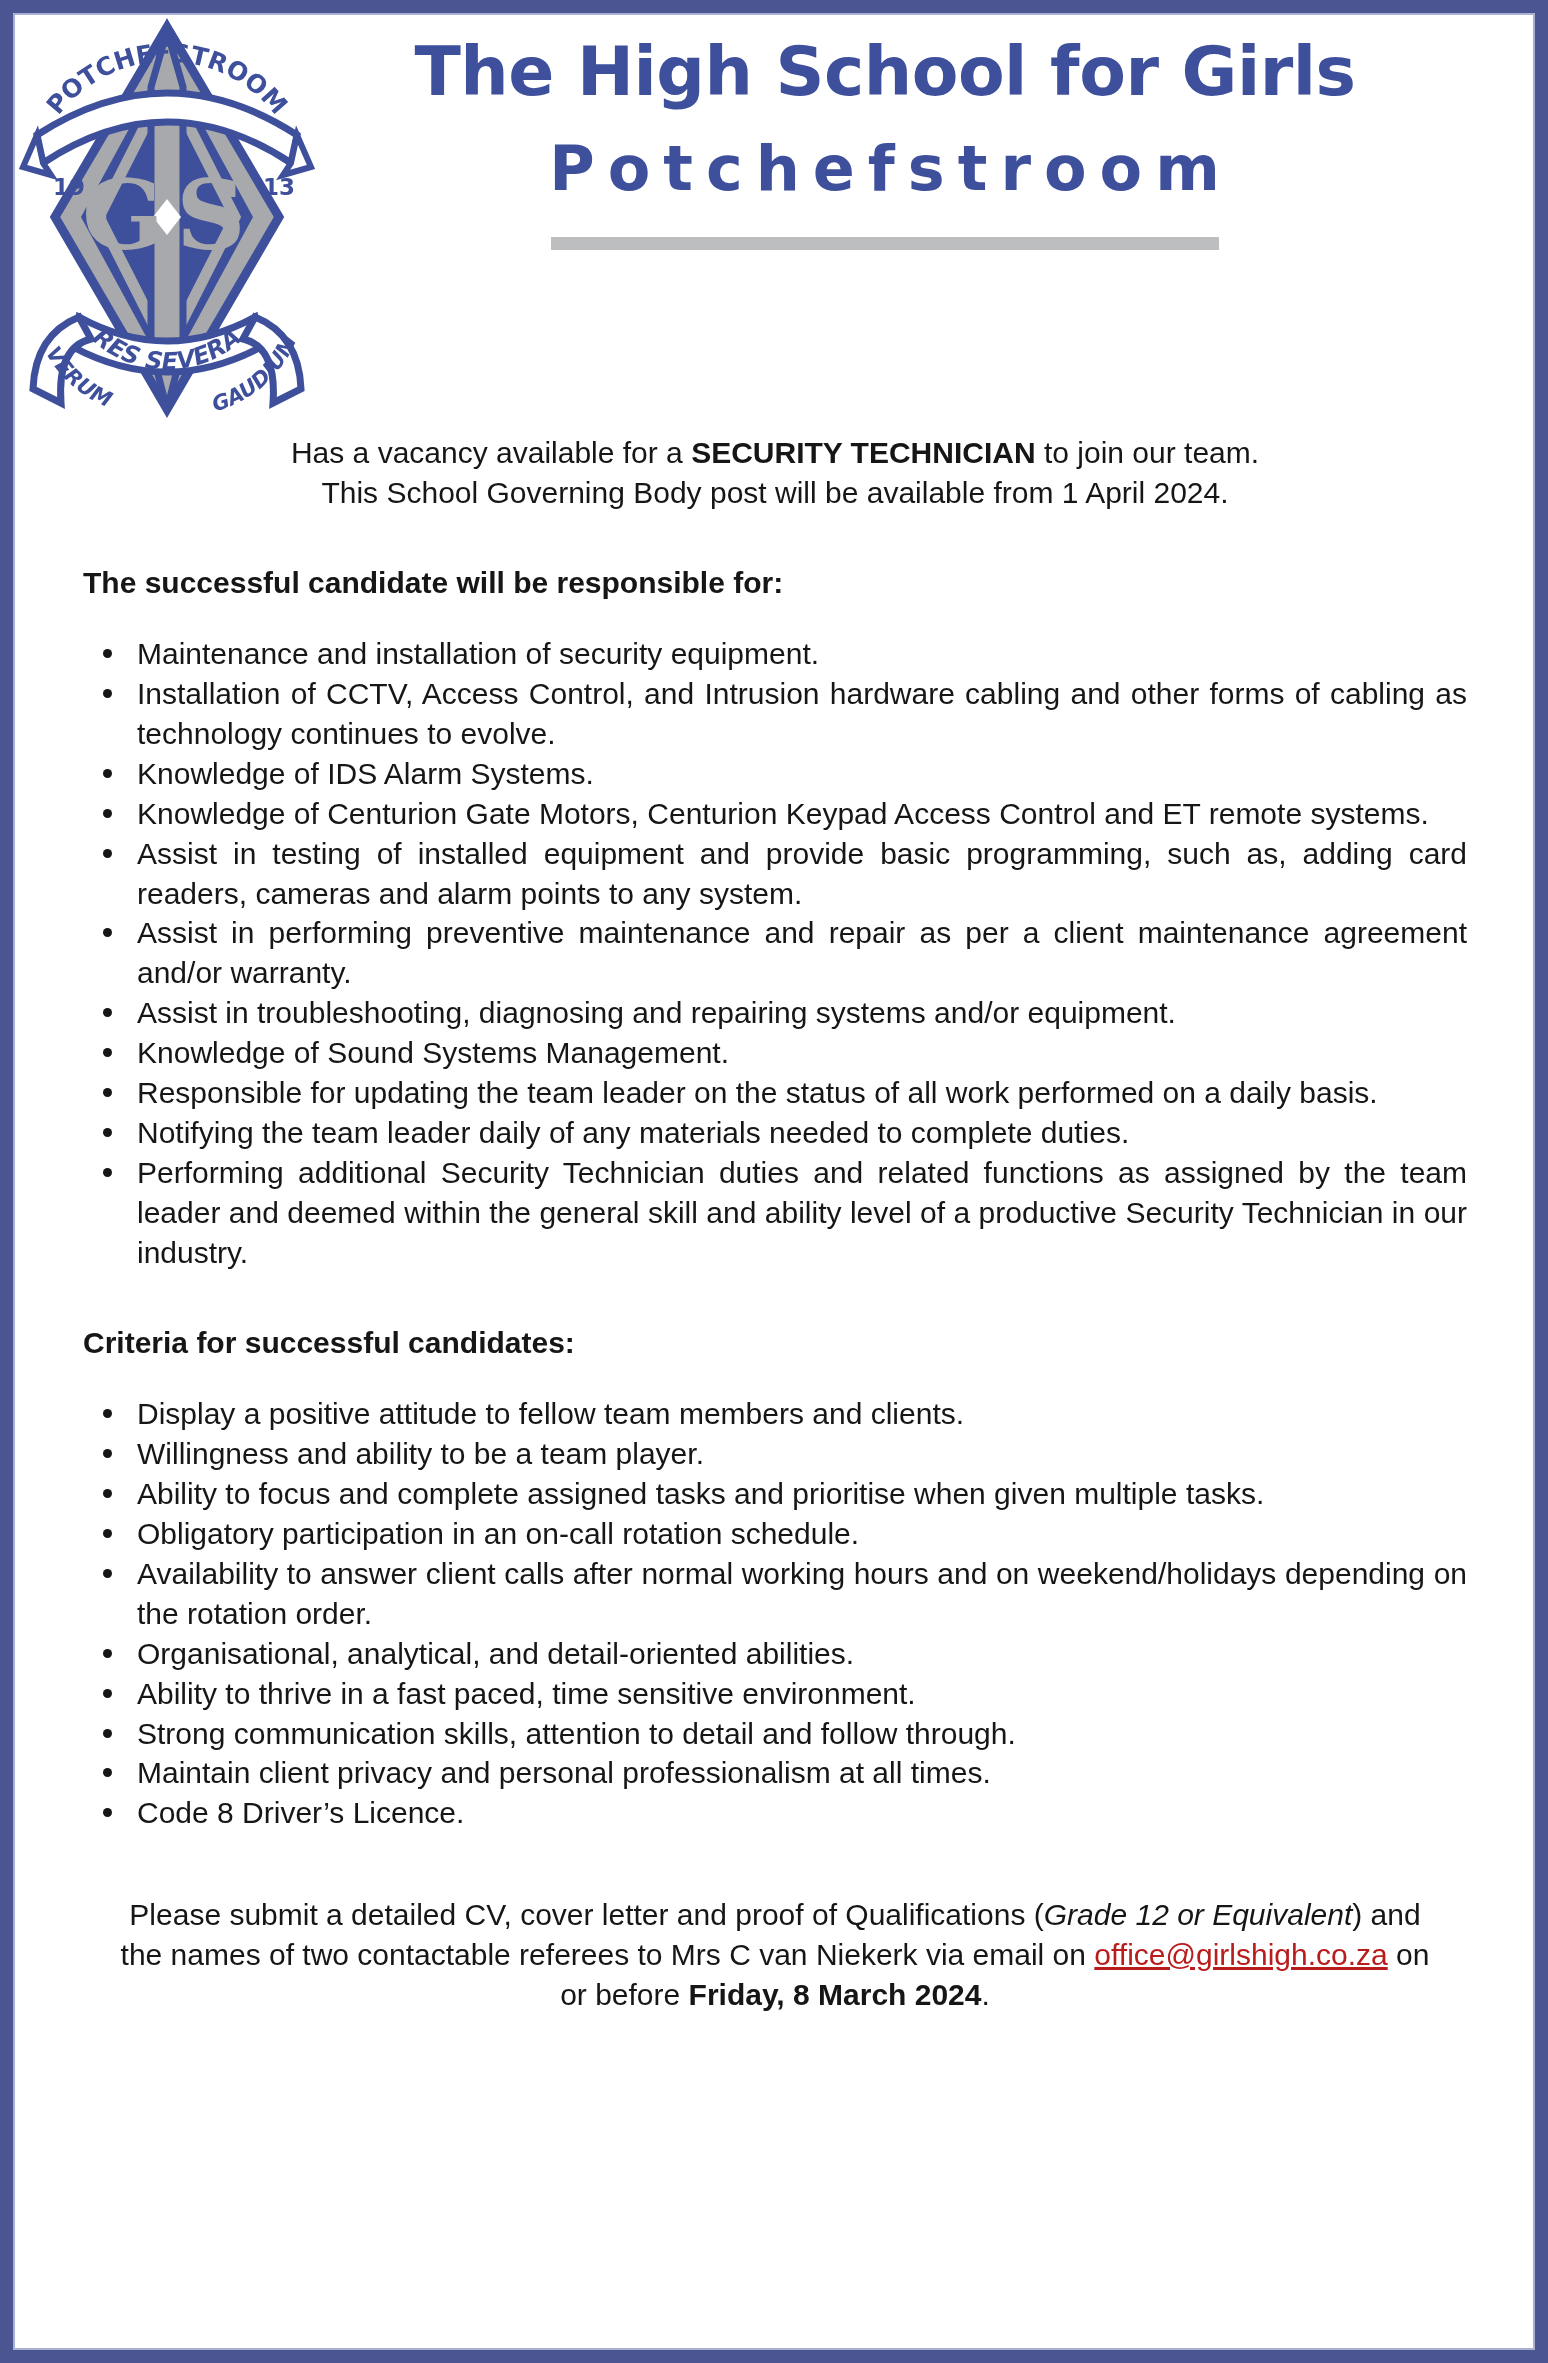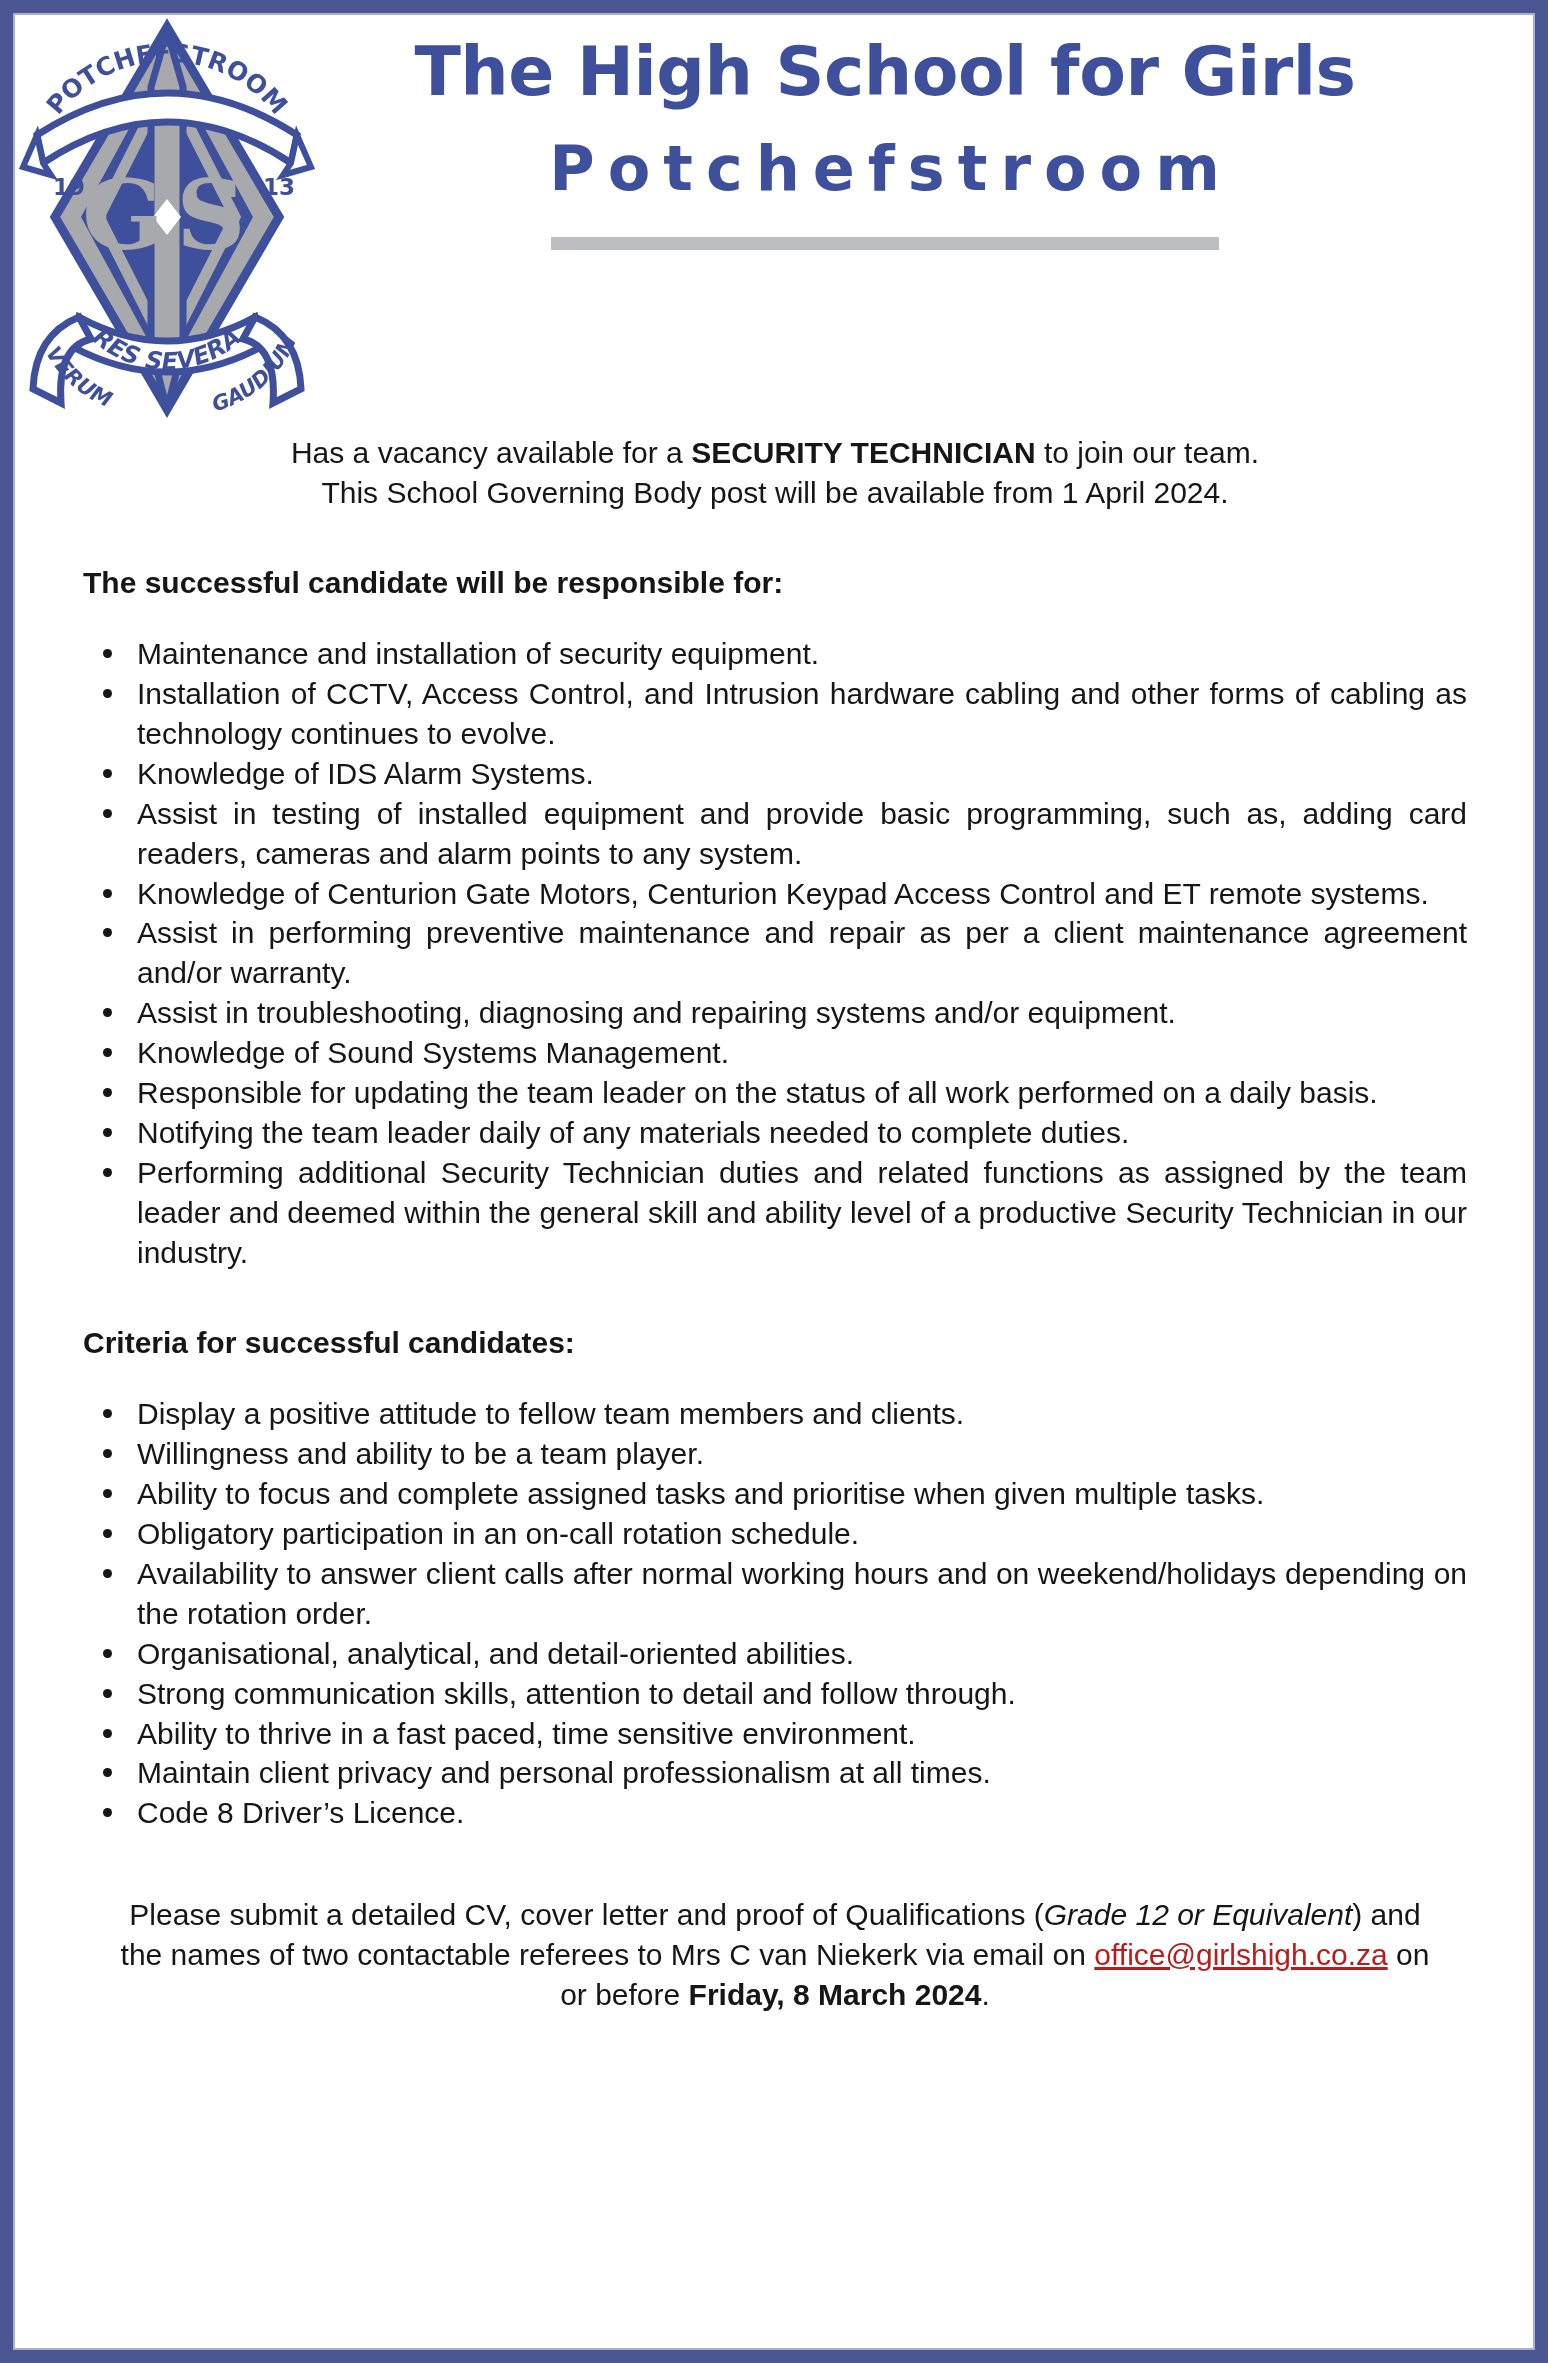--- a/index.html
+++ b/index.html
@@ -218,41 +218,41 @@
       <span>Has a vacancy available for a </span><span class="b">SECURITY TECHNICIAN</span><span> to join our team.</span><br>
       <span>This School Governing Body post will be available from 1 April 2024.</span>
     </p>
 
     <div class="section-heading">The successful candidate will be responsible for:</div>
 
     <ul class="bullets">
       <li>Maintenance and installation of security equipment.</li>
       <li>Installation of CCTV, Access Control, and Intrusion hardware cabling and other forms of cabling as technology continues to evolve.</li>
       <li>Knowledge of IDS Alarm Systems.</li>
+      <li>Knowledge of Centurion Gate Motors, Centurion Keypad Access Control and ET remote systems.</li>
       <li>Assist in testing of installed equipment and provide basic programming, such as, adding card readers, cameras and alarm points to any system.</li>
-      <li>Knowledge of Centurion Gate Motors, Centurion Keypad Access Control and ET remote systems.</li>
       <li>Assist in performing preventive maintenance and repair as per a client maintenance agreement and/or warranty.</li>
       <li>Assist in troubleshooting, diagnosing and repairing systems and/or equipment.</li>
       <li>Knowledge of Sound Systems Management.</li>
       <li>Responsible for updating the team leader on the status of all work performed on a daily basis.</li>
       <li>Notifying the team leader daily of any materials needed to complete duties.</li>
       <li>Performing additional Security Technician duties and related functions as assigned by the team leader and deemed within the general skill and ability level of a productive Security Technician in our industry.</li>
     </ul>
 
     <div class="section-heading">Criteria for successful candidates:</div>
 
     <ul class="bullets">
       <li>Display a positive attitude to fellow team members and clients.</li>
       <li>Willingness and ability to be a team player.</li>
       <li>Ability to focus and complete assigned tasks and prioritise when given multiple tasks.</li>
       <li>Obligatory participation in an on-call rotation schedule.</li>
       <li>Availability to answer client calls after normal working hours and on weekend/holidays depending on the rotation order.</li>
       <li>Organisational, analytical, and detail-oriented abilities.</li>
+      <li>Ability to thrive in a fast paced, time sensitive environment.</li>
       <li>Strong communication skills, attention to detail and follow through.</li>
-      <li>Ability to thrive in a fast paced, time sensitive environment.</li>
       <li>Maintain client privacy and personal professionalism at all times.</li>
       <li>Code 8 Driver’s Licence.</li>
     </ul>
 
     <p class="closing">
       <span>Please submit a detailed CV, cover letter and proof of Qualifications (</span><span class="it">Grade 12 or Equivalent</span><span>) and the names of two contactable referees to Mrs C van Niekerk via email on </span><a class="mail-link" href="#">office@girlshigh.co.za</a><span> on or before </span><span class="b">Friday, 8 March 2024</span><span>.</span>
     </p>
 
   </div>
 

